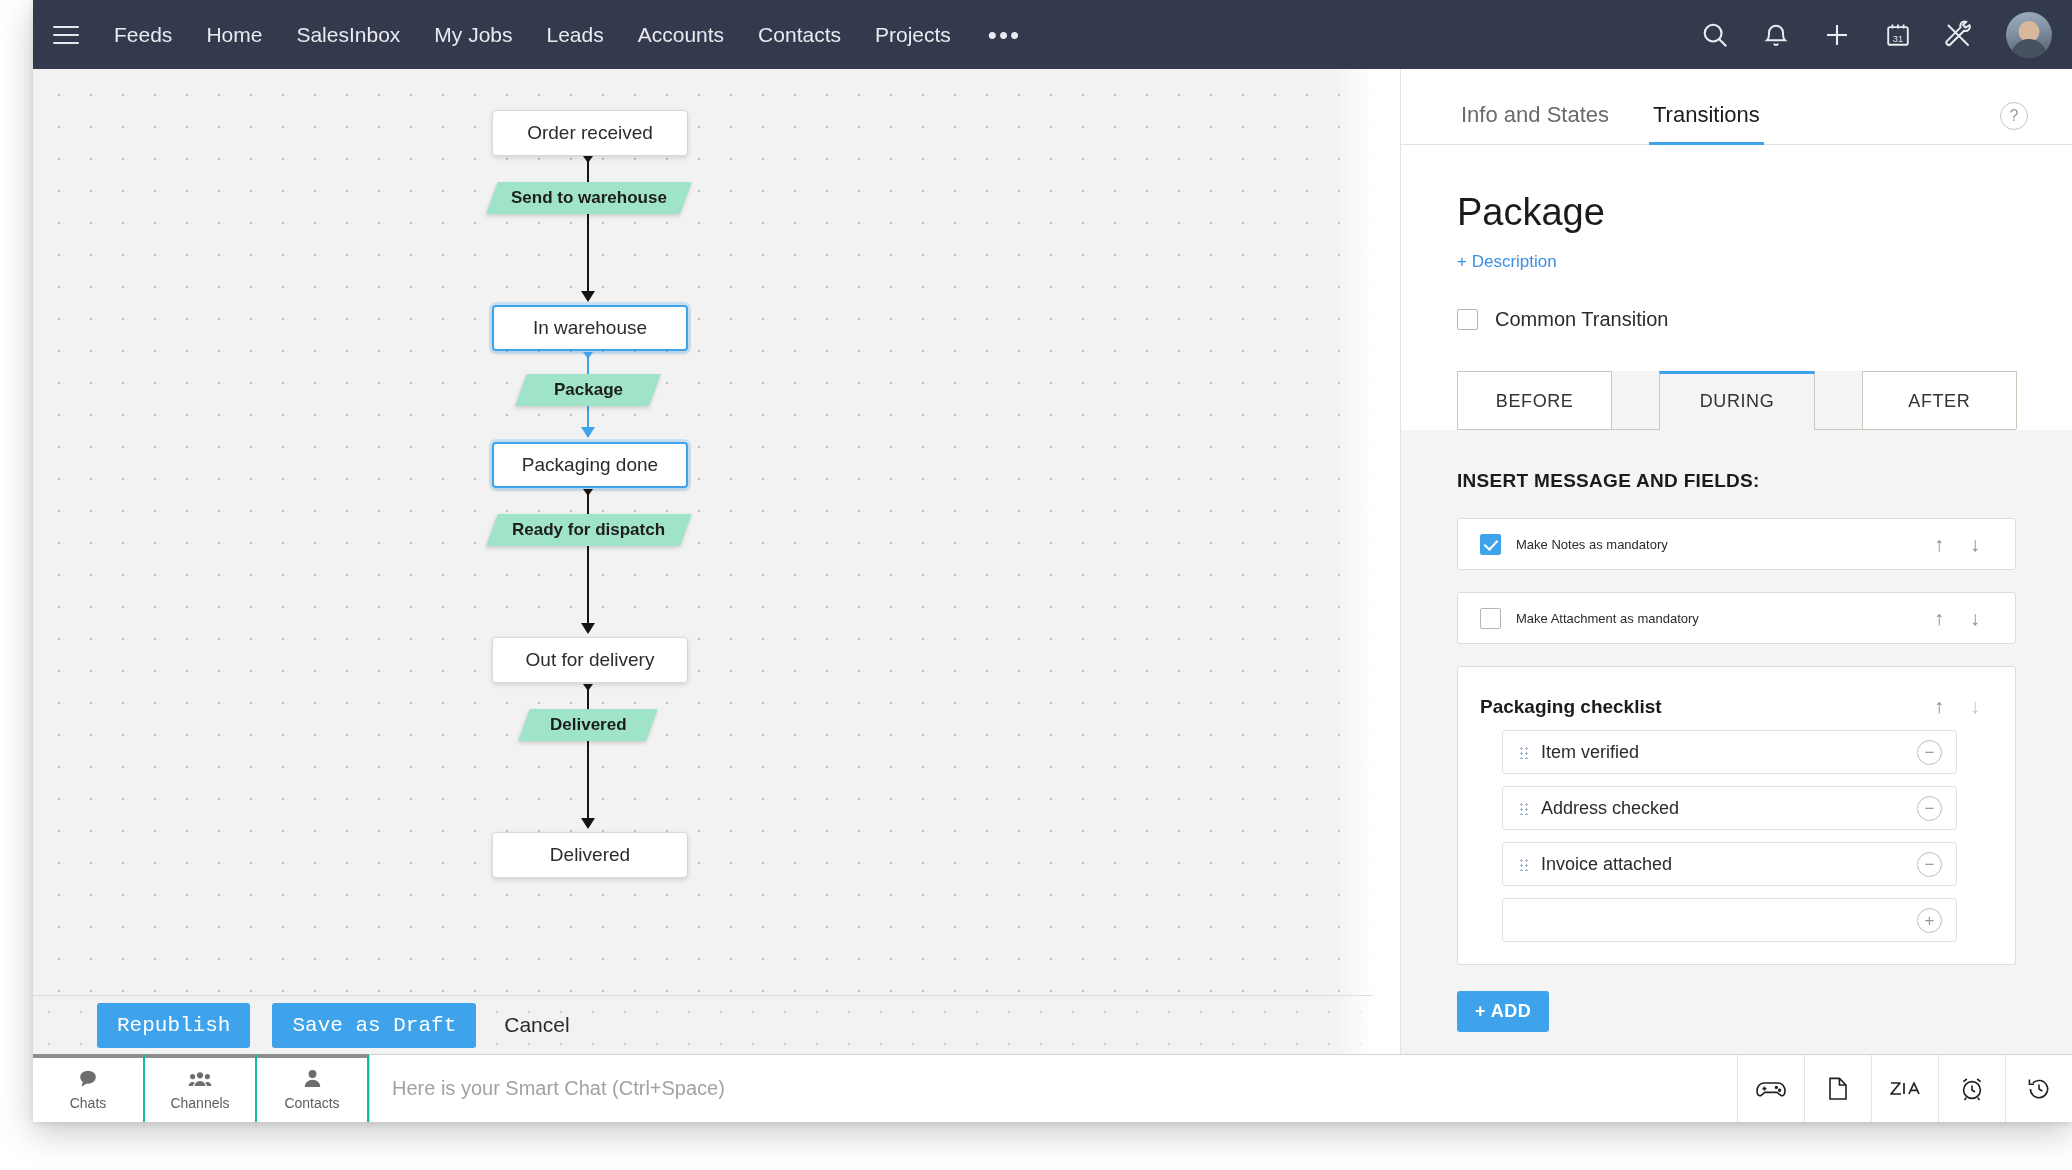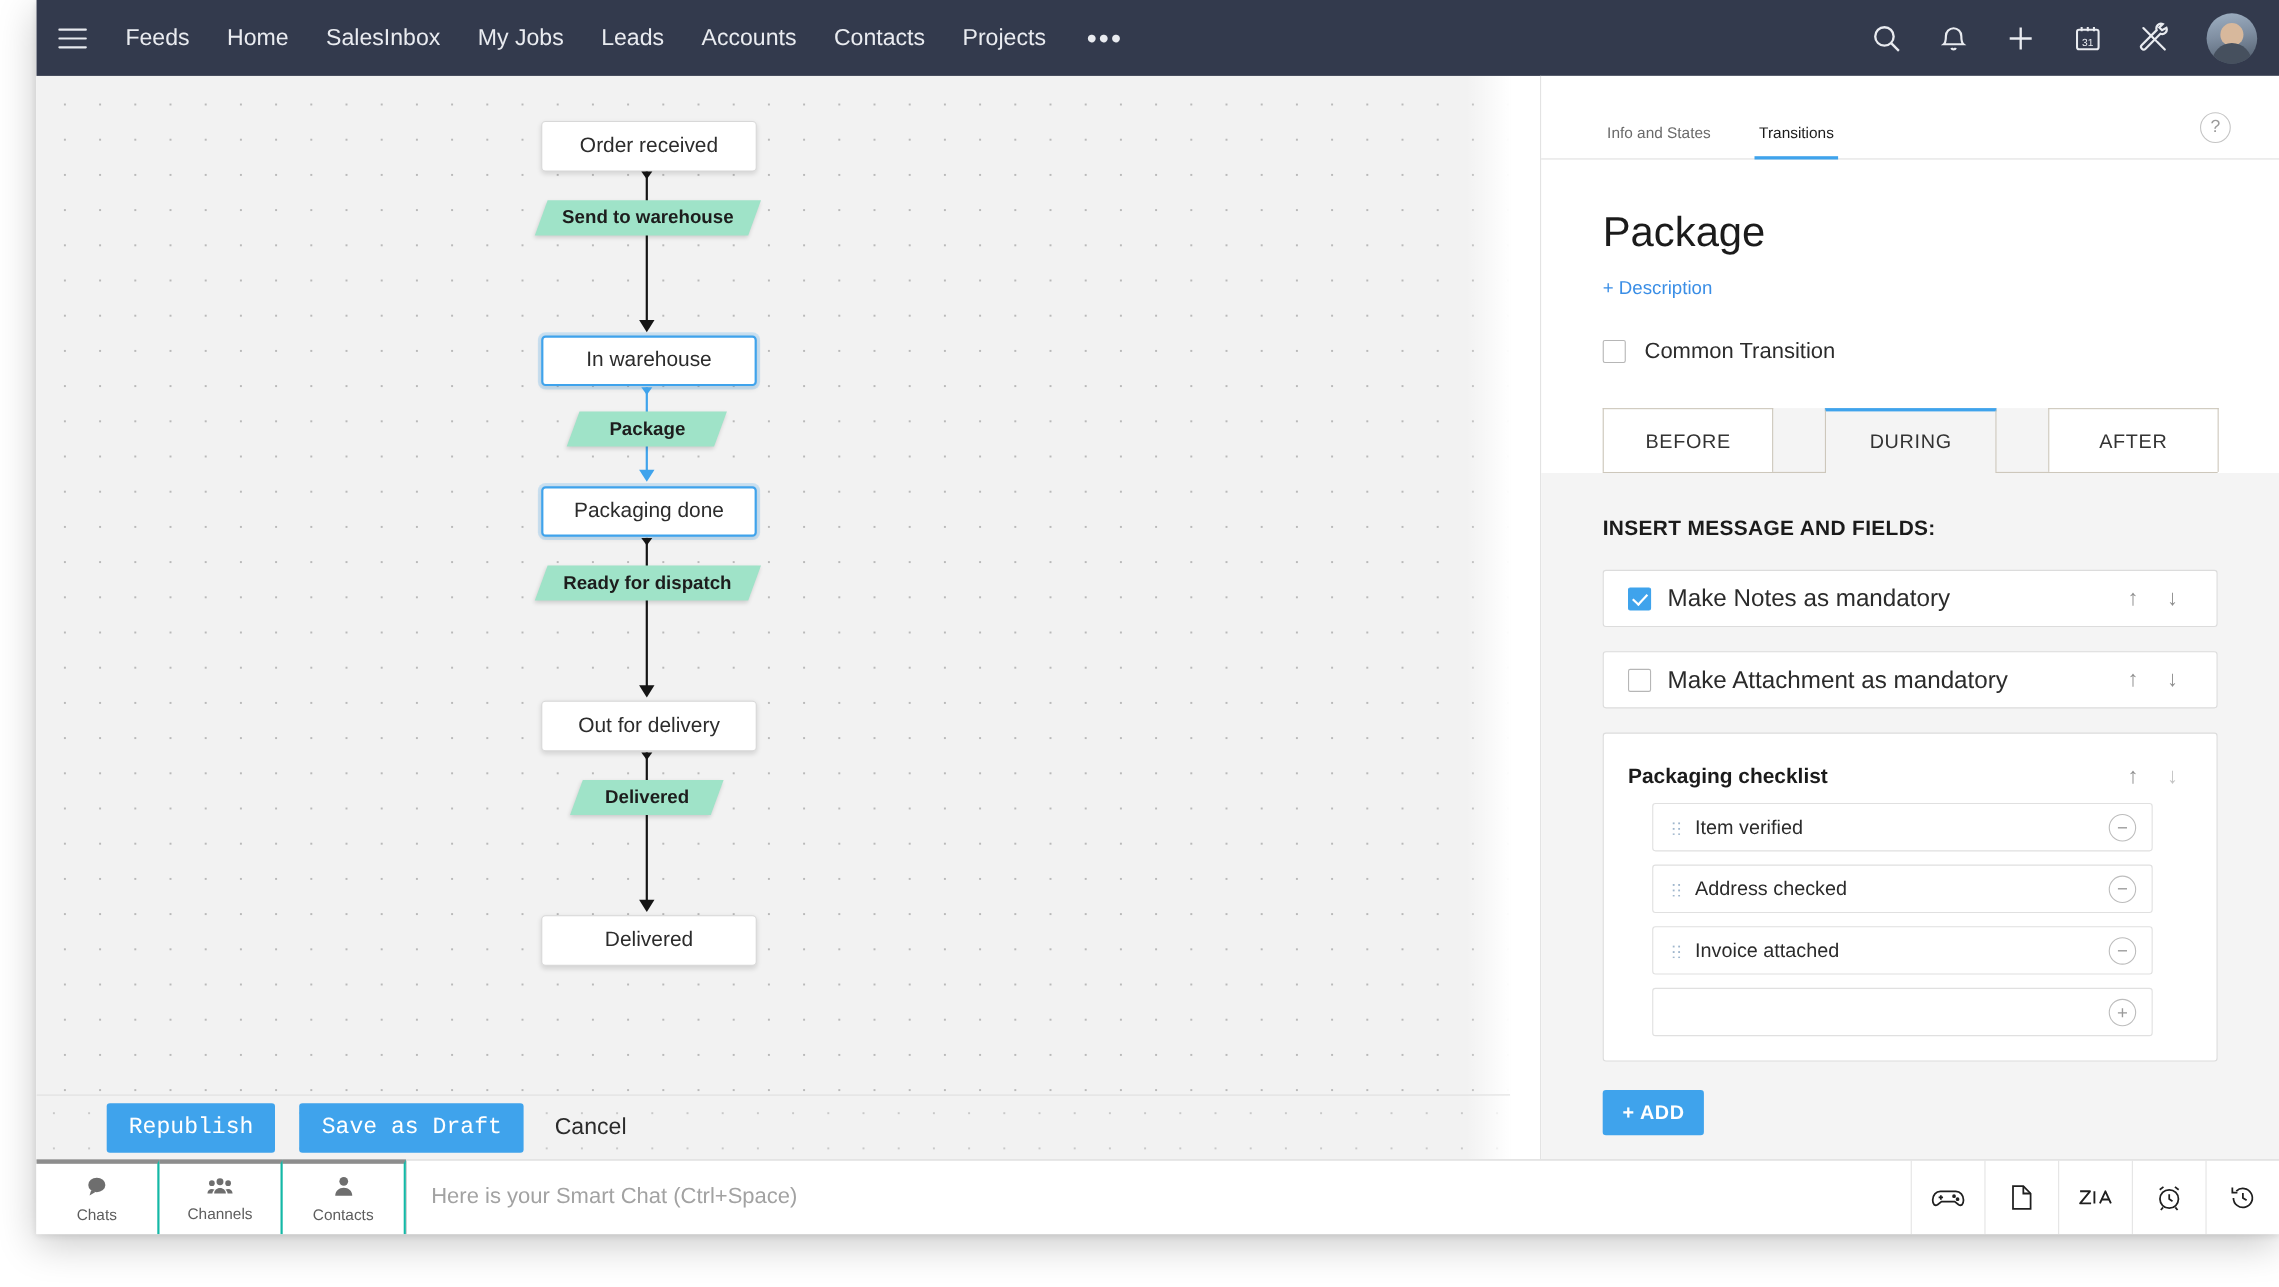--- a/index.html
+++ b/index.html
@@ -141,21 +141,21 @@
   
   #panel {
     position:absolute; left:1367px; top:0; width:672px; height:985px;
     background:#fff; border-left:1px solid #e3e3e3;
   }
   #tabbar {
     height:76px; border-bottom:1px solid #e0e0e0;
     display:flex; align-items:flex-end; padding:0 56px; position:relative;
   }
   .ptab {
-    font-size:14px; color:#6a6a6a; padding:0 4px 16px 4px; margin-right:36px;
+    font-size:22px; color:#6a6a6a; padding:0 4px 16px 4px; margin-right:36px;
     cursor:pointer; position:relative;
   }
   .ptab.active { color:#1b1b1b; }
   .ptab.active::after {
     content:''; position:absolute; left:0; right:0; bottom:-1px;
     height:3px; background:#3fa3ec;
   }
   .help-icon {
     position:absolute; right:44px; bottom:14px;
     width:28px; height:28px; border-radius:50%; border:1px solid #c5c5c5;
@@ -197,21 +197,21 @@
   #duringpane > .inner { padding:0 56px; }
   .sechead {
     font-size:19px; font-weight:bold; color:#1b1b1b; letter-spacing:0.3px;
     padding-top:40px; padding-bottom:4px;
   }
   .fieldcard {
     background:#fff; border:1px solid #dcdcdc; border-radius:3px;
     margin-top:22px; display:flex; align-items:center;
     padding:0 22px; height:52px;
   }
-  .fieldcard .cblabel { margin-left:15px; font-size:22px; }
+  .fieldcard .cblabel { margin-left:15px; font-size:13px; }
   .ordbtns { margin-left:auto; display:flex; }
   .ord { color:#8e8e8e; font-size:20px; padding:0 13px; cursor:pointer; }
   .ord.dim { color:#c4c4c4; }
 
   .checklist {
     background:#fff; border:1px solid #dcdcdc; border-radius:3px;
     margin-top:22px; padding:28px 22px 22px;
   }
   .cl-head { display:flex; align-items:center; }
   .cl-title { font-size:19px; font-weight:bold; color:#1b1b1b; }

